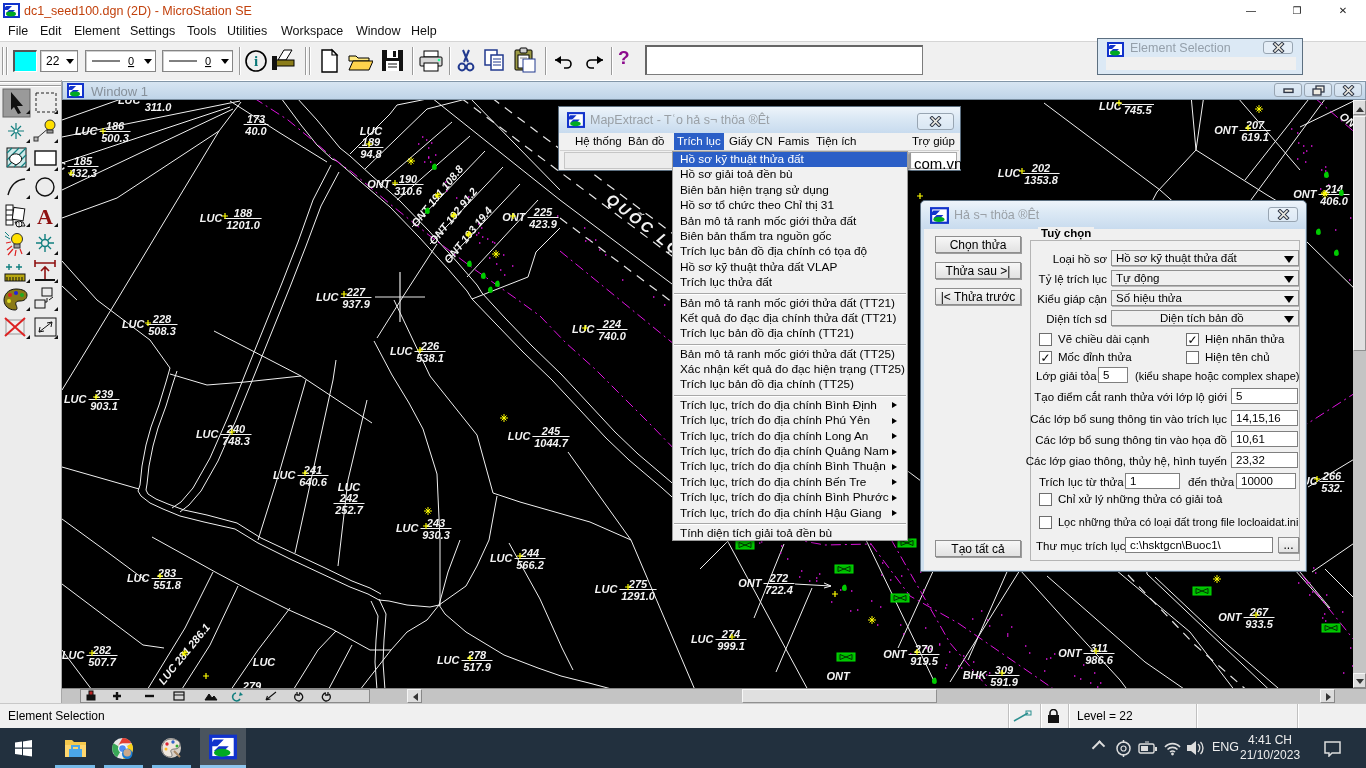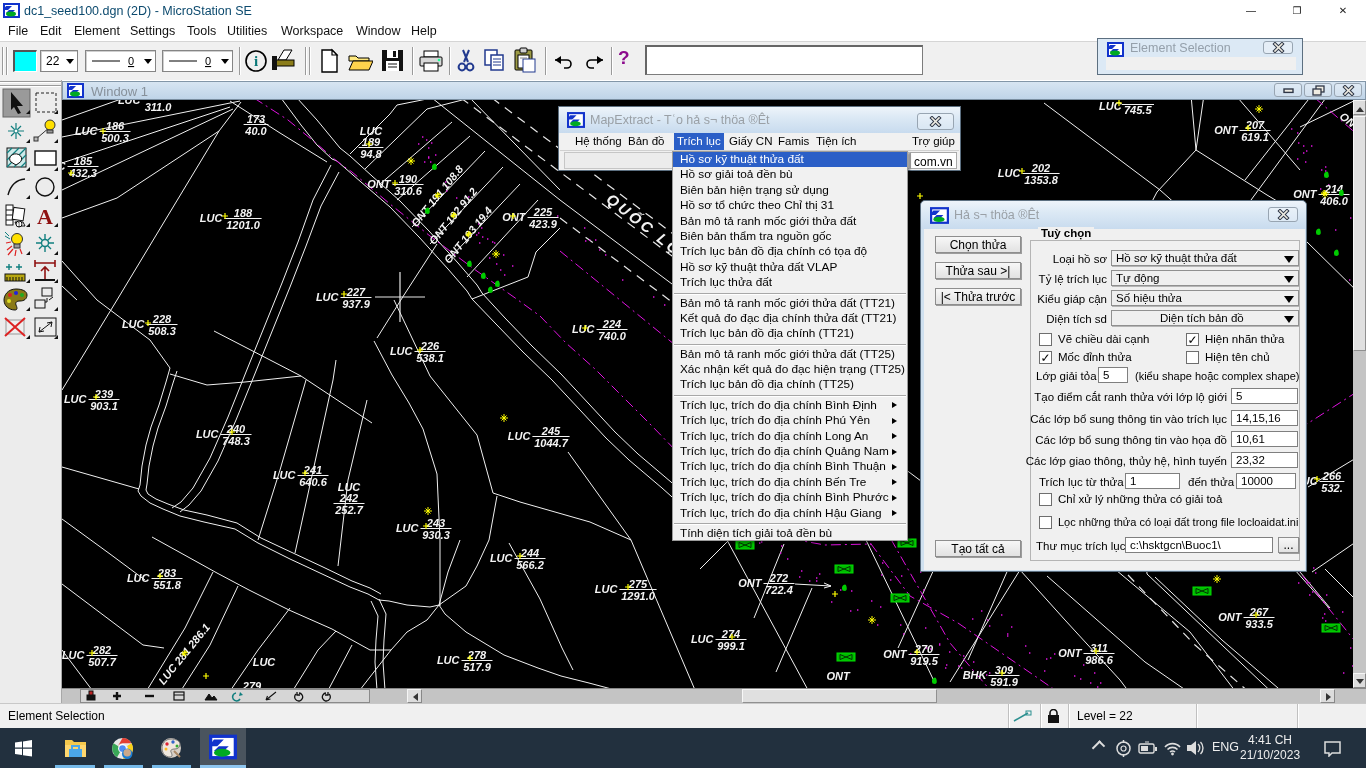--- a/index.html
+++ b/index.html
@@ -2,21 +2,21 @@
 <html><head>
 <meta charset="utf-8">
 <style>
   * { margin:0; padding:0; box-sizing:border-box; }
   html,body { width:1366px; height:768px; overflow:hidden; }
   body { font-family:"Liberation Sans", sans-serif; position:relative; background:#fff; }
   .abs { position:absolute; }
 
   
   #titlebar { position:absolute; left:0; top:0; width:1366px; height:22px; background:#fff; }
-  #titlebar .ttext { position:absolute; left:24px; top:4px; font-size:12.5px; color:#0c4a6e; }
+  #titlebar .ttext { position:absolute; left:24px; top:4px; font-size:12.5px; color:#c2410c; }
   .winbtn { position:absolute; top:0; width:46px; height:22px; color:#222; font-size:10px; text-align:center; line-height:22px; }
 
   
   #menubar { position:absolute; left:0; top:22px; width:1366px; height:19px; background:#fff; font-size:12.5px; color:#111; }
   #menubar span { position:absolute; top:2px; }
 
   
   #toolbar { position:absolute; left:0; top:41px; width:1366px; height:39px; background:#f0f0f0; border-top:1px solid #d5d5d5; }
   .tsep { position:absolute; top:5px; height:28px; width:2px; border-left:1px solid #9a9a9a; border-right:1px solid #fff; }
   .combo { position:absolute; top:8px; height:22px; background:#fff; border:1px solid #858585; box-shadow:inset 1px 1px 0 #cfcfcf; font-size:12px; }
@@ -747,21 +747,21 @@
   <div class="abs" style="left:1px;top:26px;width:399px;height:18px;background:#f1f1f1;border-bottom:1px solid #d0d0d0;font-size:11.5px;color:#000;">
     <span class="abs" style="left:15px;top:2px;">Hệ thống</span>
     <span class="abs" style="left:68px;top:2px;">Bản đồ</span>
     <span class="abs" style="left:114px;top:0px;background:#2b5fc7;color:#fff;padding:2px 3px 3px 3px;">Trích lục</span>
     <span class="abs" style="left:169px;top:2px;">Giấy CN</span>
     <span class="abs" style="left:218px;top:2px;">Famis</span>
     <span class="abs" style="left:256px;top:2px;">Tiện ích</span>
     <span class="abs" style="left:352px;top:2px;">Trợ giúp</span>
   </div>
   <div class="abs" style="left:5px;top:45px;width:346px;height:17px;background:#ececec;border:1px solid #c6c6c6;"></div>
-  <div class="abs" style="left:351px;top:45px;width:47px;height:17px;background:#fff;border:1px solid #a9a9a9;font-size:12px;">
+  <div class="abs" style="left:351px;top:45px;width:47px;height:17px;background:#fff;border:1px solid #a9a9a9;font-size:15px;">
       <span style="position:absolute;left:3px;top:2px;">com.vn</span>
     </div>
 </div>
 
 <div id="dropmenu" class="abs" style="left:672px;top:151px;width:236px;height:390px;background:#f1f1f1;border:1px solid #9b9b9b;box-shadow:2px 2px 2px rgba(0,0,0,0.35);font-size:12px;color:#000;">
   <div class="mi hi">Hồ sơ kỹ thuật thửa đất</div>
   <div class="mi">Hồ sơ giải toả đền bù</div>
   <div class="mi">Biên bản hiện trạng sử dụng</div>
   <div class="mi">Hồ sơ tổ chức theo Chỉ thị 31</div>
   <div class="mi">Bản mô tả ranh mốc giới thửa đất</div>

